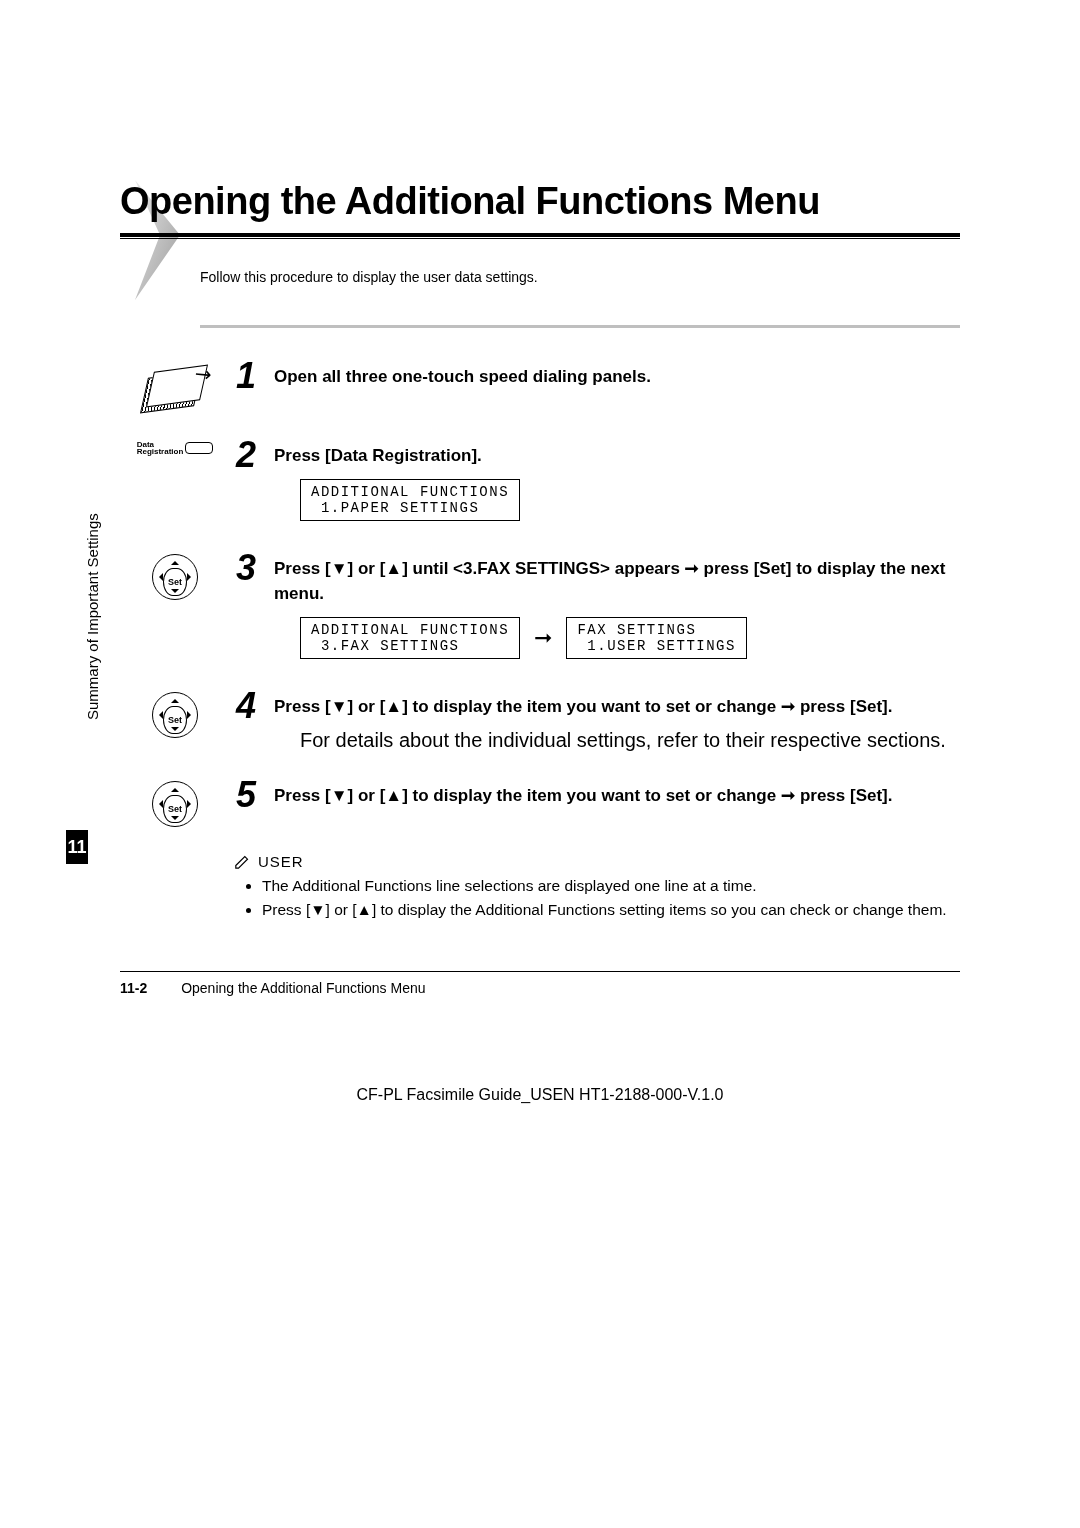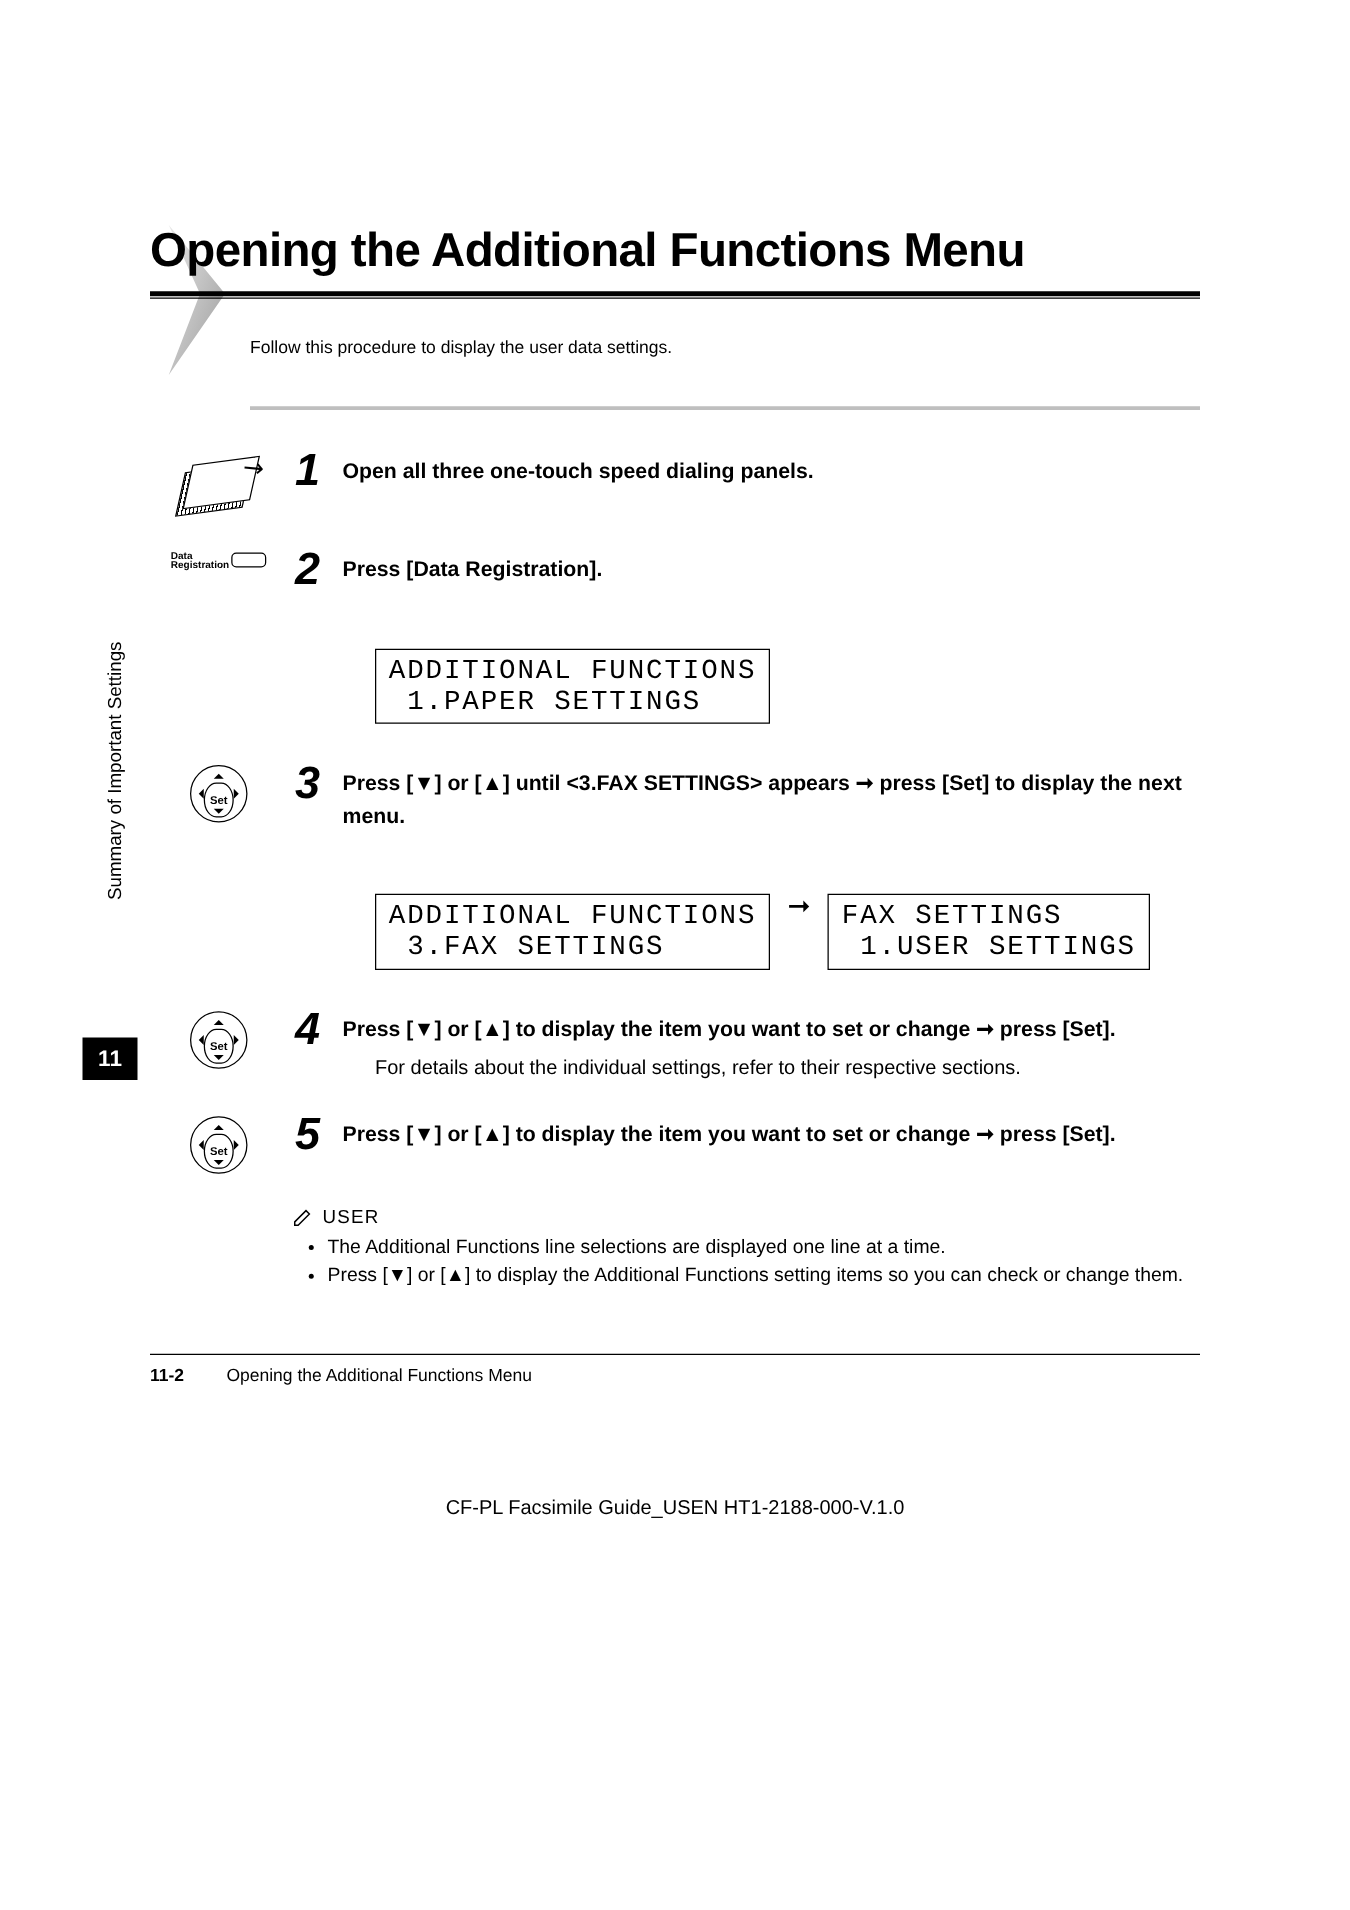--- a/index.html
+++ b/index.html
@@ -75,31 +75,30 @@
     line-height: 1.5;
     margin-bottom: 10px;
   }
   .step-head .arrow-span { font-family: Arial; }
 
   .lcd {
     display: inline-block;
     border: 1.5px solid #000;
     padding: 4px 10px 4px 10px;
     font-family: "Courier New", monospace;
-    font-size: 22px;
+    font-size: 14px;
     letter-spacing: 1.5px;
     line-height: 1.15;
     white-space: pre;
     vertical-align: middle;
-    margin-top: 40px;
   }
   .lcd-row { display: flex; align-items: center; gap: 14px; margin: 4px 0 4px 26px; }
   .lcd-arrow { font-size: 22px; }
 
-  .step-sub { font-size: 16px; margin-top: 10px; margin-left: 26px; }
+  .step-sub { font-size: 20px; margin-top: 10px; margin-left: 26px; }
 
   .note-block { margin-left: 114px; margin-top: 6px; margin-bottom: 30px; }
   .note-label { font-size: 15px; letter-spacing: 1px; margin-bottom: 4px; display: flex; align-items: center; gap: 6px;}
   .note-list { list-style: disc; margin-left: 28px; font-size: 15.5px; line-height: 1.5; }
 
   .bottom-rule { height: 1px; background: #000; margin: 50px 0 8px 0; }
   .footer-line1 { font-size: 14px; margin-left: 0; }
   .footer-line1 .pageno { font-weight: bold; margin-right: 30px; text-align: right; }
   .doc-id { text-align: center; font-size: 16px; margin-top: 90px; }
 
@@ -110,21 +109,21 @@
     top: 720px;
     font-size: 15px;
     transform: rotate(-90deg);
     transform-origin: left top;
     white-space: nowrap;
   }
   .side-chapter {
     position: absolute;
     left: 66px;
     top: 830px;
-    width: 44px;
+    width: 22px;
     height: 34px;
     background: #000;
     color: #fff;
     font-size: 18px;
     font-weight: bold;
     display: flex;
     align-items: center;
     justify-content: center;
   }
 

